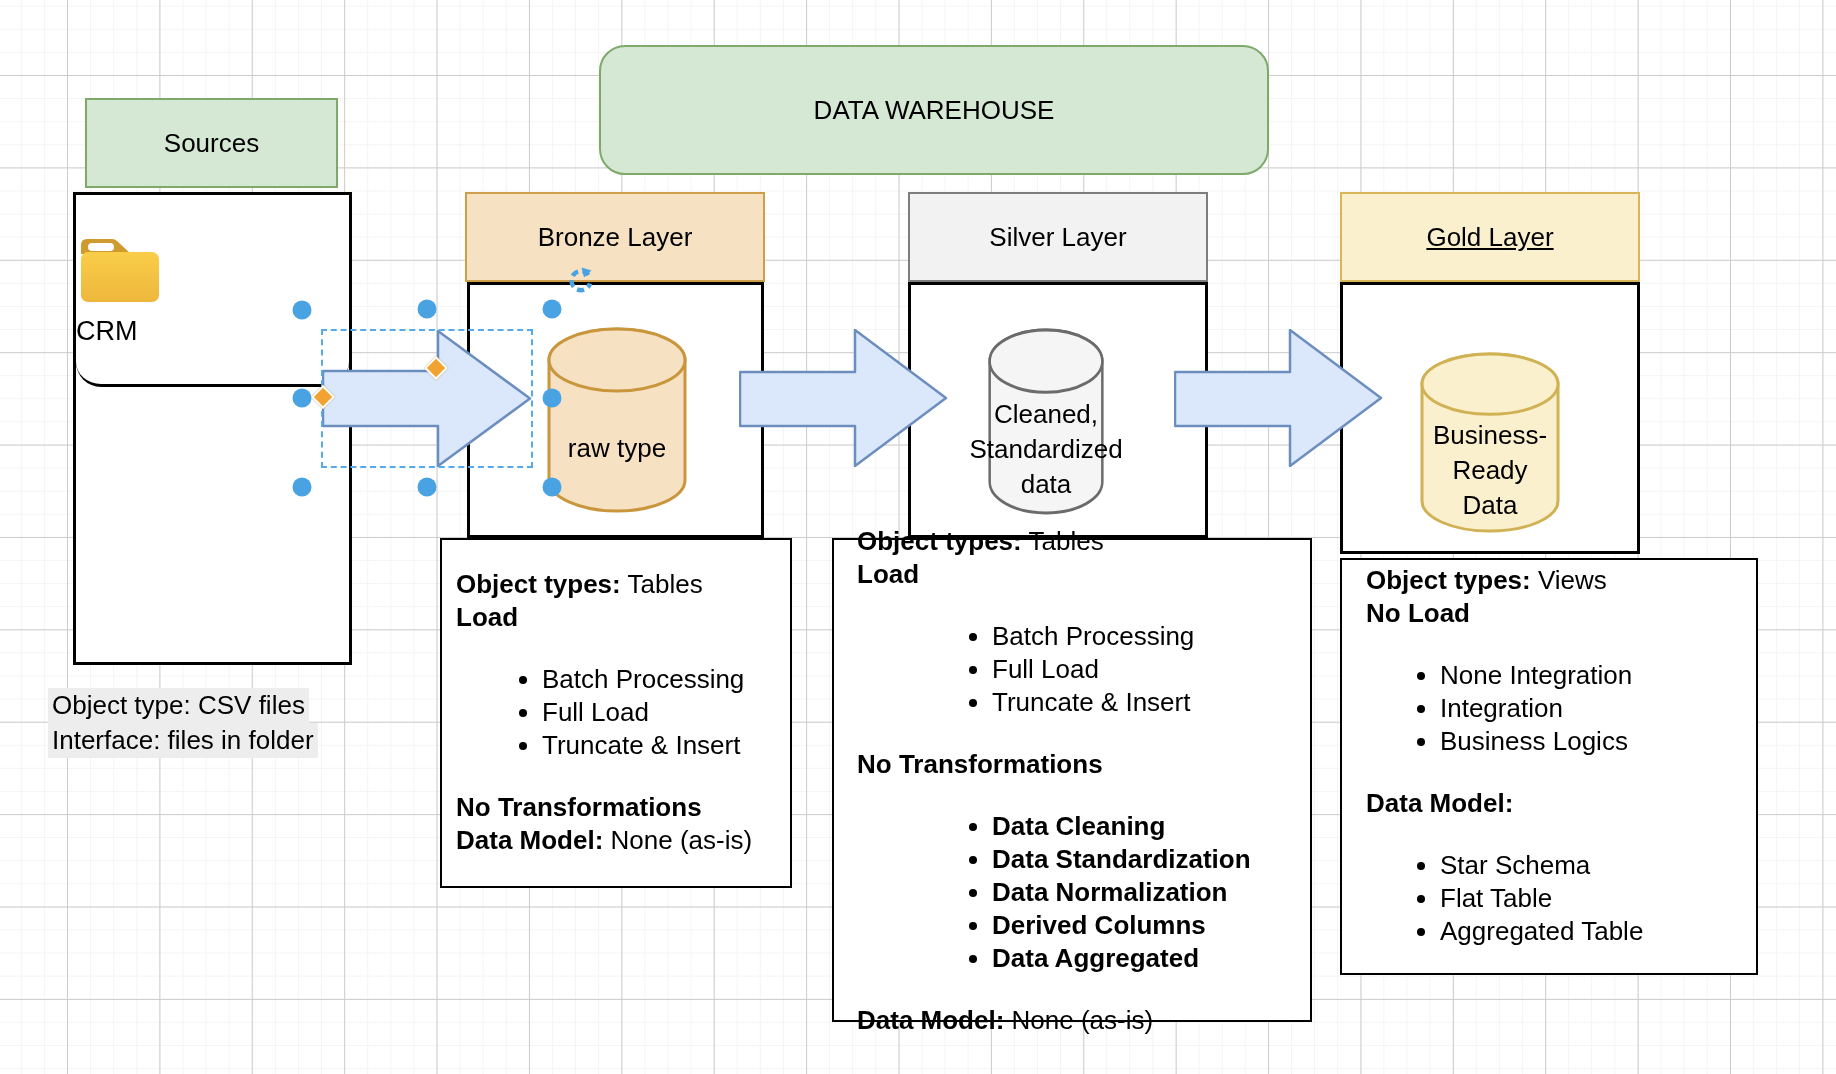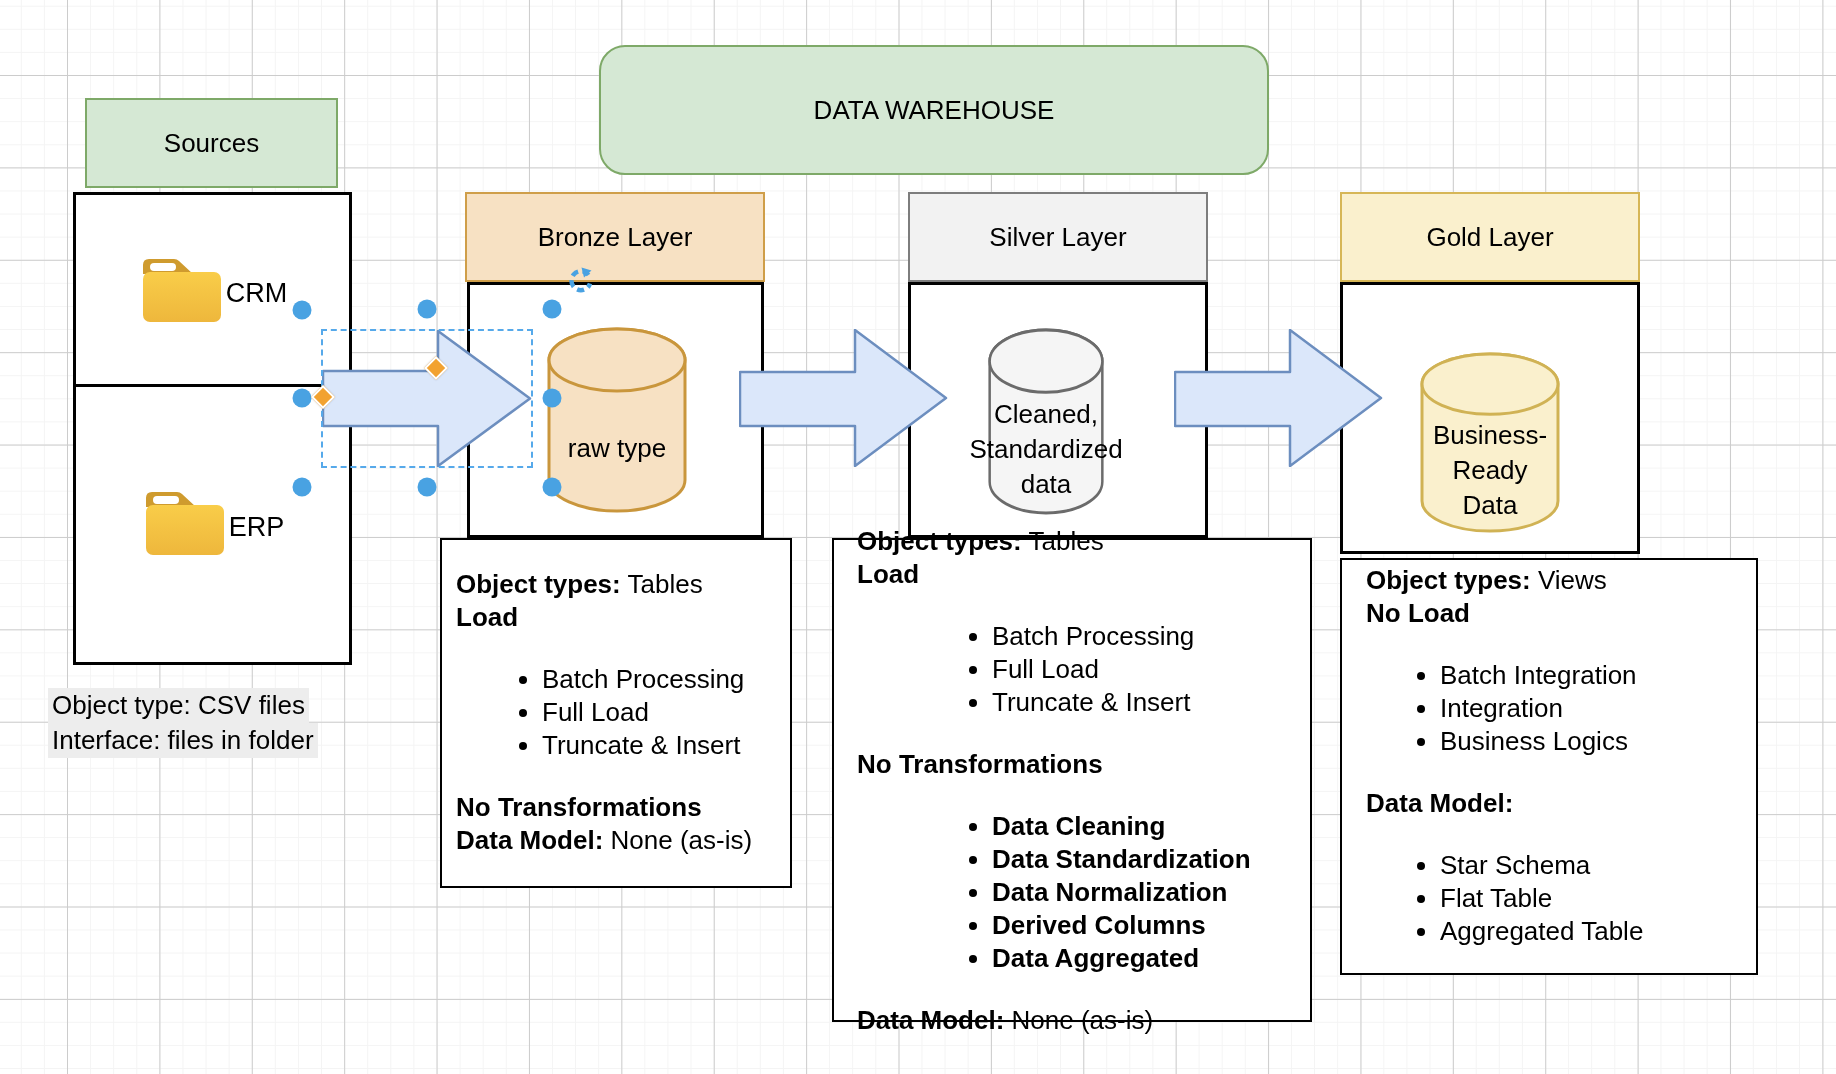--- a/index.html
+++ b/index.html
@@ -16,24 +16,24 @@
     background-position: 67px 75px;
   }
   
   .header-box {
     position:absolute; display:flex; align-items:center; justify-content:center;
     font-size:26px; z-index:15;
   }
   .green   { background:#d5e8d4; border:2px solid #7ea968; }
   .bronze-h{ background:#f7e1c3; border:2px solid #cf9e49; }
   .silver-h{ background:#f2f2f2; border:2px solid #7d7d7d; }
-  .gold-h  { background:#faf0cd; border:2px solid #d6b656; }
+  .gold-h  { background:#faf0cd; border:2px solid #d6b656;text-decoration:underline; }
   .shape-box { position:absolute; background:#ffffff; border:3px solid #000; z-index:20; }
   
-  .src-cell { display:flex; flex-direction:row; align-items:center; justify-content:center; }
+  .src-cell { display:flex; flex-direction:column; align-items:flex-start; justify-content:center;border-radius:25px; }
   .src-cell .label { font-size:27px; margin-top:8px; }
   .cell-top { height:192px; border-bottom:3px solid #000; }
   .cell-bottom { height:272px; }
   .caption { position:absolute; left:48px; top:676px; font-size:26px; line-height:35px; z-index:10;margin-top:12px; }
   .caption span { display:table; background:#ededed; padding:0 4px; }
   
   .cylinder { position:absolute; z-index:25; }
   .cylinder svg { position:absolute; left:0; top:0; width:100%; height:100%; }
   .cyl-text { position:absolute; left:0; right:0; top:62px; bottom:6px;
     display:flex; flex-direction:column; align-items:center; justify-content:center;
@@ -86,36 +86,20 @@
                 <stop offset="1" stop-color="#eeb73c"></stop>
           </linearGradient>
             </defs>
           <path d="M5 13 q0 -6 6 -6 h25 q3 0 5 2 l14 13 H5 z" fill="#cf9b2e"></path>
           <rect x="12" y="11" width="26" height="8" rx="4" fill="#ffffff"></rect>
           <rect x="5" y="20" width="78" height="50" rx="7" fill="url(#fg1)"></rect>
         </svg>
       </span>
       <span class="label">CRM</span>
     </div>
-    <div class="src-cell cell-bottom">
-      <span class="icon">
-        <svg width="88" height="72" viewBox="0 0 88 72">
-          <defs>
-              <linearGradient id="fg2" x1="0" y1="0" x2="0" y2="1">
-            <stop offset="0" stop-color="#f9cd49"></stop>
-                <stop offset="1" stop-color="#eeb73c"></stop>
-          </linearGradient>
-            </defs>
-          <path d="M5 13 q0 -6 6 -6 h25 q3 0 5 2 l14 13 H5 z" fill="#cf9b2e"></path>
-          <rect x="12" y="11" width="26" height="8" rx="4" fill="#ffffff"></rect>
-          <rect x="5" y="20" width="78" height="50" rx="7" fill="url(#fg2)"></rect>
-        </svg>
-      </span>
-      <span class="label">ERP</span>
-    </div>
   </div>
   <div class="caption">
     <span>Object type: CSV files</span>
     <span>Interface: files in folder</span>
   </div>
 
   <div class="header-box bronze-h" style="left:465px; top:192px; width:300px; height:90px;">
     <span>Bronze Layer</span>
   </div>
   <div class="shape-box" style="left:467px; top:282px; width:297px; height:256px;"></div>
@@ -186,21 +170,21 @@
     <div class="cyl-text">
       <div>Business-</div>
       <div>Ready</div>
       <div>Data</div>
     </div>
   </div>
   <div class="stat-box stat-gold" style="left:1340px; top:558px; width:418px; height:417px;">
     <p><span class="b">Object types:</span><span> Views</span></p>
     <p class="b">No Load</p>
     <ul>
-      <li>Batch Integration</li>
+      <li>None Integration</li>
       <li>Integration</li>
       <li>Business Logics</li>
     </ul>
     <p class="b">Data Model:</p>
     <ul>
       <li>Star Schema</li>
       <li>Flat Table</li>
       <li>Aggregated Table</li>
     </ul>
   </div>

